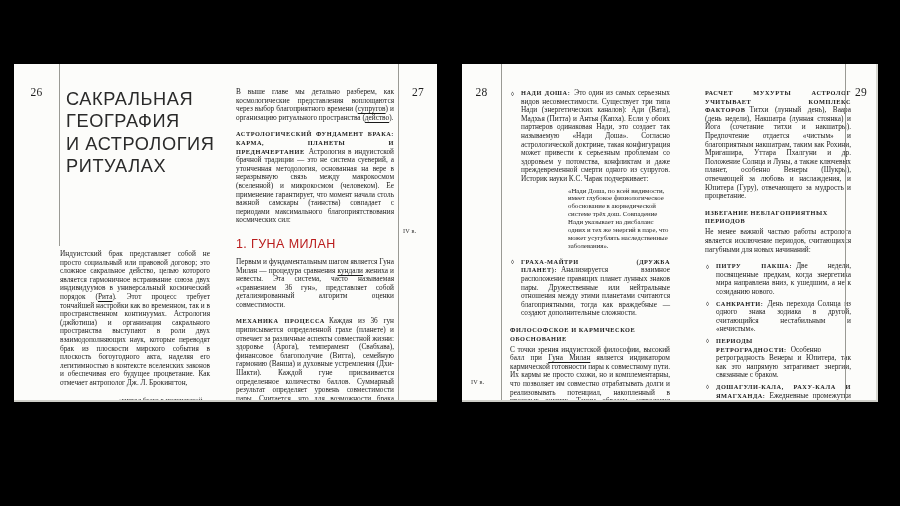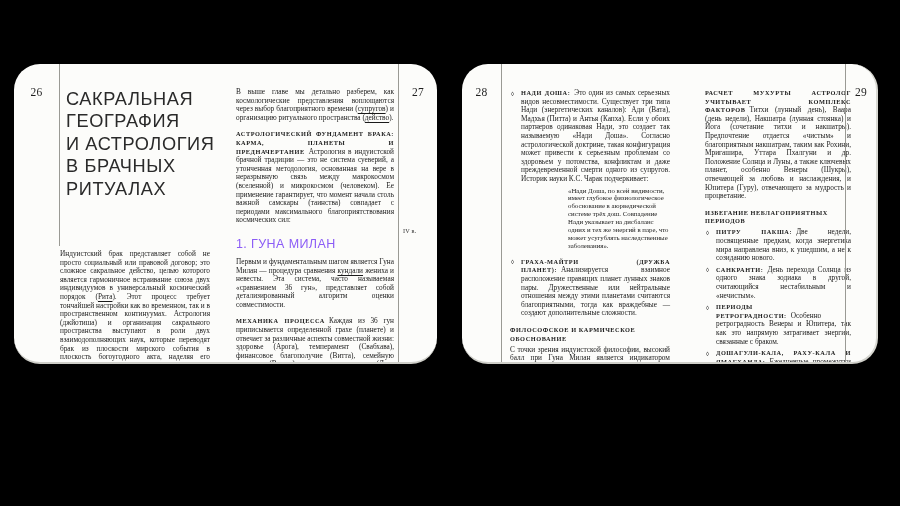--- a/index.html
+++ b/index.html
@@ -1,53 +1,52 @@
 <!DOCTYPE html>
 <html><head>
 <meta charset="utf-8">
 <style>
   html,body{margin:0;padding:0;background:#000;}
   .canvas{position:relative;width:900px;height:506px;background:#000;overflow:hidden;
           font-family:"Liberation Serif","DejaVu Serif",serif;}
-  .spread{position:absolute;top:64px;height:300px;background:#fcfcfa;overflow:hidden;
-          box-sizing:border-box;border-bottom:2px solid #cfcfc9;border-radius:26px;}
+  .spread{position:absolute;top:64px;height:338px;background:#fcfcfa;overflow:hidden;
+          box-sizing:border-box;border-bottom:2px solid #cfcfc9;}
   .spread-left{left:14px;width:423px;}
   .spread-right{left:462px;width:416px;border-right:2px solid #d8d8d2;}
   .vrule{position:absolute;top:0;width:1px;background:#9a9a94;}
   .pagenum{position:absolute;font-size:11.5px;color:#1f1f1f;text-align:center;
            letter-spacing:0.3px;}
   .margin-note{position:absolute;font-size:6.2px;color:#333;letter-spacing:0.2px;}
   .col{position:absolute;color:#1a1a1a;}
   .chapter-title{position:absolute;font-family:"Liberation Sans","DejaVu Sans",sans-serif;
            font-size:18.2px;line-height:22.4px;letter-spacing:0.6px;color:#2a2a2a;
            font-weight:400;text-transform:uppercase;}
   .blk-para,.blk-bullet{font-size:7.3px;line-height:8.6px;text-align:justify;margin:0 0 8px 0;}
   .blk-bullet{position:relative;padding-left:11px;margin:0 0 3px 0;}
   .bullet-marker{position:absolute;left:1px;top:0.5px;font-size:6px;color:#222;}
   .seg-caps{font-size:6.3px;letter-spacing:0.55px;font-weight:700;margin-right:4px;}
   .seg-u{text-decoration:underline;text-underline-offset:1.5px;text-decoration-thickness:0.5px;}
   .blk-caps-head{font-size:6.3px;letter-spacing:0.55px;font-weight:700;margin:8px 0 2.5px 0;
            line-height:8.6px;}
   .blk-sans-head{font-family:"Liberation Sans","DejaVu Sans",sans-serif;font-size:12.5px;
-           font-weight:400;letter-spacing:0.4px;color:#8b5cf6;margin:12px 0 7px 0;}
+           font-weight:400;letter-spacing:0.4px;color:#b91c1c;margin:12px 0 7px 0;}
   .blk-quote{font-size:6.8px;line-height:7.9px;margin:3px 0 8px 58px;text-align:left;color:#222;}
 </style>
 </head>
 <body>
 
 <div class="canvas">
 
   <div class="spread spread-left">
     <div class="pagenum" style="left:0;top:22px;width:45px;">26</div>
     <div class="vrule" style="left:45px;height:182px;"></div>
     <div class="chapter-title" style="left:52px;top:24px;width:165px;">
       <div>САКРАЛЬНАЯ</div>
       <div>ГЕОГРАФИЯ</div>
       <div>И АСТРОЛОГИЯ</div>
-      <div>В БРАЧНЫХ</div>
       <div>РИТУАЛАХ</div>
     </div>
     <div class="col" style="left:46px;top:186px;width:150px;">
         <div class="blk-para"><span>Индуистский брак представляет собой не просто социальный или правовой договор; это сложное сакральное действо, целью которого является гармоничное встраивание союза двух индивидуумов в универсальный космический порядок (</span><span class="seg-u">Рита</span><span>). Этот процесс требует тончайшей настройки как во временном, так и в пространственном континуумах. Астрология (джйотиша) и организация сакрального пространства выступают в роли двух взаимодополняющих наук, которые переводят брак из плоскости мирского события в плоскость богоугодного акта, наделяя его легитимностью в контексте вселенских законов и обеспечивая его будущее процветание. Как отмечает антрополог Дж. Л. Брокингтон,</span></div>
         <div class="blk-quote"><span>«ритуал брака в индуистской традиции — это, по сути, воссоздание космоса в миниатюре, где жених и невеста становятся центральными фигурами в тщательно выверенной космологической драме».</span></div>
       </div>
 
     <div class="col" style="left:222px;top:24px;width:158px;">
         <div class="blk-para"><span>В выше главе мы детально разберем, как космологические представления воплощаются через выбор благоприятного времени (</span><span class="seg-u">супругов</span><span>) и организацию ритуального пространства (</span><span class="seg-u">действо</span><span>).</span></div>
         <div class="blk-para"><span class="seg-caps">АСТРОЛОГИЧЕСКИЙ ФУНДАМЕНТ БРАКА: КАРМА, ПЛАНЕТЫ И ПРЕДНАЧЕРТАНИЕ</span><span>Астрология в индуистской брачной традиции — это не система суеверий, а утонченная методология, основанная на вере в неразрывную связь между макрокосмом (вселенной) и микрокосмом (человеком). Ее применение гарантирует, что момент начала столь важной самскары (таинства) совпадает с периодами максимального благоприятствования космических сил:</span></div>
@@ -68,20 +67,21 @@
         <div class="blk-bullet"><span class="bullet-marker">◊</span><span class="seg-caps">НАДИ ДОША:</span><span>Это один из самых серьезных видов несовместимости. Существует три типа Нади (энергетических каналов): Ади (Вата), Мадхья (Питта) и Антья (Капха). Если у обоих партнеров одинаковая Нади, это создает так называемую «Нади Доша». Согласно астрологической доктрине, такая конфигурация может привести к серьезным проблемам со здоровьем у потомства, конфликтам и даже преждевременной смерти одного из супругов. Историк науки К.С. Чарак подчеркивает:</span></div>
         <div class="blk-quote"><span>«Нади Доша, по всей видимости, имеет глубокое физиологическое обоснование в аюрведической системе трёх дош. Совпадение Нади указывает на дисбаланс одних и тех же энергий в паре, что может усугублять наследственные заболевания».</span></div>
         <div class="blk-bullet"><span class="bullet-marker">◊</span><span class="seg-caps">ГРАХА-МАЙТРИ (ДРУЖБА ПЛАНЕТ):</span><span>Анализируется взаимное расположение правящих планет лунных знаков пары. Дружественные или нейтральные отношения между этими планетами считаются благоприятными, тогда как враждебные — создают дополнительные сложности.</span></div>
         <div class="blk-caps-head"><span>ФИЛОСОФСКОЕ И КАРМИЧЕСКОЕ ОБОСНОВАНИЕ</span></div>
         <div class="blk-para"><span>С точки зрения индуистской философии, высокий балл при </span><span class="seg-u">Гуна Милан</span><span> является индикатором кармической готовности пары к совместному пути. Их кармы не просто схожи, но и комплементарны, что позволяет им совместно отрабатывать долги и реализовывать потенциал, накопленный в прошлых жизнях. Таким образом, астрология выступает инструментом диагностики кармической «химии» пары.</span></div>
       </div>
 
     <div class="col" style="left:243px;top:25px;width:146px;">
         <div class="blk-para"><span class="seg-caps">РАСЧЕТ МУХУРТЫ АСТРОЛОГ УЧИТЫВАЕТ КОМПЛЕКС ФАКТОРОВ</span><span>Титхи (лунный день), Ваара (день недели), Накшатра (лунная стоянка) и Йога (сочетание титхи и накшатры). Предпочтение отдается «чистым» и благоприятным накшатрам, таким как Рохини, Мригашира, Уттара Пхалгуни и др. Положение Солнца и Луны, а также ключевых планет, особенно Венеры (Шукры), отвечающей за любовь и наслаждения, и Юпитера (Гуру), отвечающего за мудрость и процветание.</span></div>
         <div class="blk-caps-head"><span>ИЗБЕГАНИЕ НЕБЛАГОПРИЯТНЫХ ПЕРИОДОВ</span></div>
+        <div class="blk-para"><span>Не менее важной частью работы астролога является исключение периодов, считающихся пагубными для новых начинаний:</span></div>
         <div class="blk-bullet"><span class="bullet-marker">◊</span><span class="seg-caps">ПИТРУ ПАКША:</span><span>Две недели, посвященные предкам, когда энергетика мира направлена вниз, к ушедшим, а не к созиданию нового.</span></div>
         <div class="blk-bullet"><span class="bullet-marker">◊</span><span class="seg-caps">САНКРАНТИ:</span><span>День перехода Солнца из одного знака зодиака в другой, считающийся нестабильным и «нечистым».</span></div>
         <div class="blk-bullet"><span class="bullet-marker">◊</span><span class="seg-caps">ПЕРИОДЫ РЕТРОГРАДНОСТИ:</span><span>Особенно ретроградность Венеры и Юпитера, так как это напрямую затрагивает энергии, связанные с браком.</span></div>
         <div class="blk-bullet"><span class="bullet-marker">◊</span><span class="seg-caps">ДОШАГУЛИ-КАЛА, РАХУ-КАЛА И ЯМАГХАНДА:</span><span>Ежедневные промежутки времени, управляемые зловредными силами, которые тщательно вычисляются для каждого дня и места.</span></div>
         <div class="blk-para"><span>Мантрешвар Шарма в своем классическом трактате «</span></div>
       </div>
     <div class="vrule" style="left:383px;height:370px;"></div>
     <div class="pagenum" style="left:384px;top:22px;width:30px;">29</div>
   </div>
 

